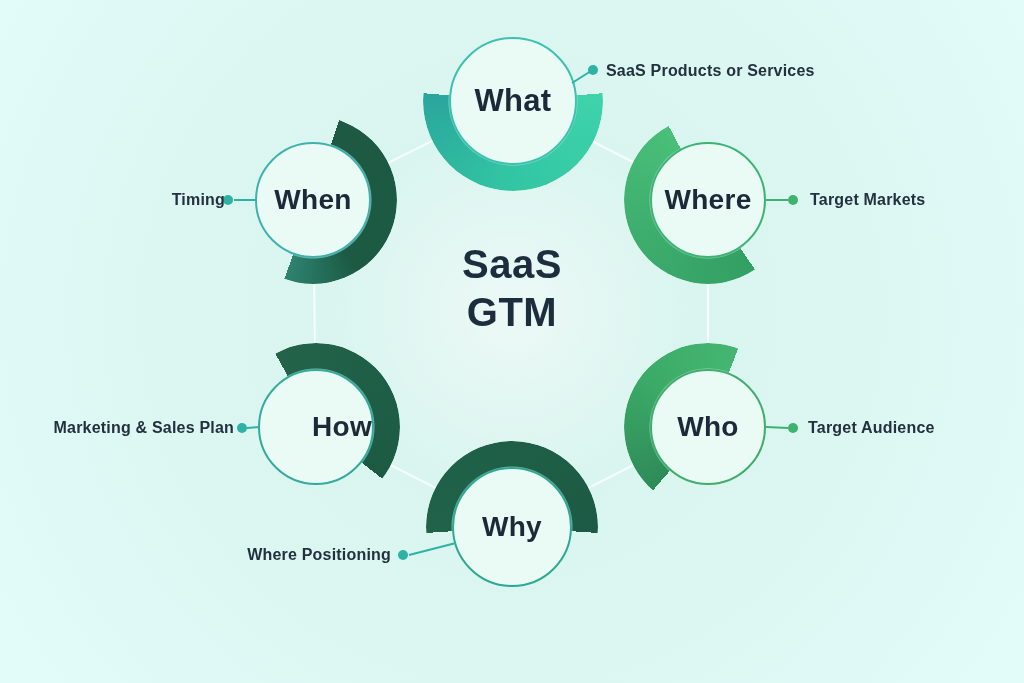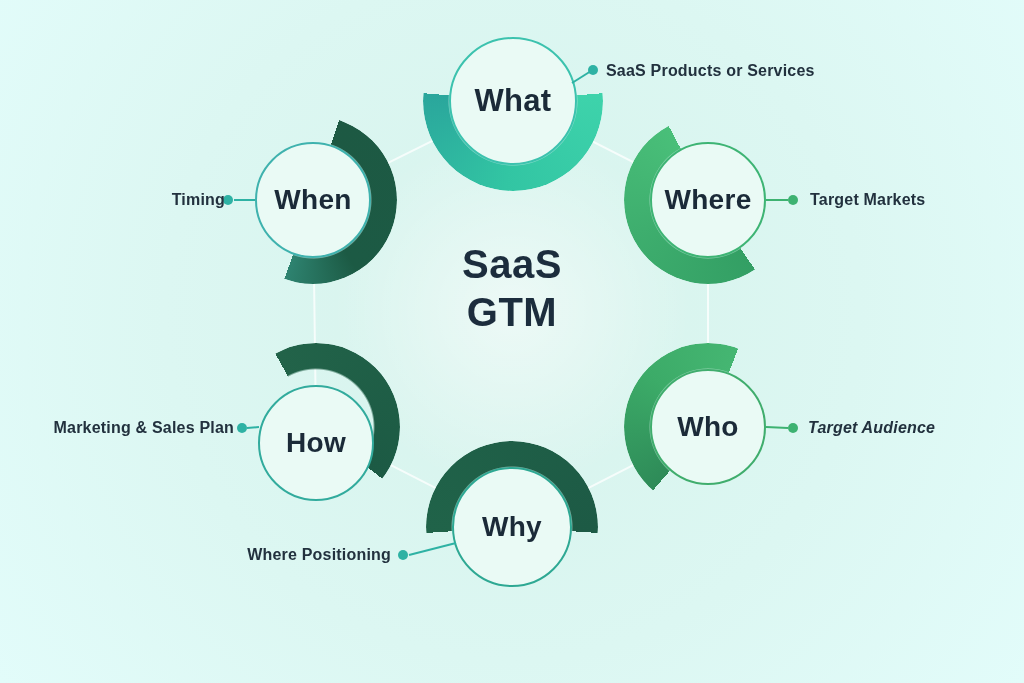--- a/index.html
+++ b/index.html
@@ -53,21 +53,21 @@
     position: absolute;
     border-radius: 50%;
     background: #eafaf5;
     display: flex;
     align-items: center;
     justify-content: center;
   }
   .circle-what  { left: 449px; top:  37px; width: 128px; height: 128px; border: 2px solid #3cc2ae; }
   .circle-when  { left: 255px; top: 142px; width: 116px; height: 116px; border: 2px solid #3fb2ae; }
   .circle-where { left: 650px; top: 142px; width: 116px; height: 116px; border: 2px solid #3eb474; }
-  .circle-how   { left: 258px; top: 385px; width: 116px; height: 116px; border: 2px solid #32ab9d; }
+  .circle-how   { left: 258px; top: 369px; width: 116px; height: 116px; border: 2px solid #32ab9d; justify-content: flex-end; }
   .circle-who   { left: 650px; top: 369px; width: 116px; height: 116px; border: 2px solid #40ad6d; }
   .circle-why   { left: 452px; top: 467px; width: 120px; height: 120px; border: 2px solid #2ea globally; border: 2px solid #2ea893; }
   .node-label {
     font-weight: 700;
     color: #1b2a38;
     font-size: 28px;
     letter-spacing: 0.3px;
   }
   .circle-what .node-label { font-size: 31px; }
   
@@ -75,21 +75,21 @@
     position: absolute;
     font-size: 16px;
     font-weight: 600;
     color: #22313e;
     white-space: nowrap;
     transform: translateY(-50%);
     letter-spacing: 0.2px;
   }
   .lbl-what  { left: 606px; top:  71px; }
   .lbl-where { left: 810px; top: 200px; }
-  .lbl-who   { left: 808px; top: 428px; font-style: italic; }
+  .lbl-who   { left: 808px; top: 428px; }
   .lbl-when  { right: 799px; top: 200px; text-align: right; }
   .lbl-how   { right: 790px; top: 428px; text-align: right; }
   .lbl-why   { right: 633px; top: 555px; text-align: right; }
   
   .title {
     position: absolute;
     left: 512px; top: 240px;
     transform: translateX(-50%);
     text-align: center;
     color: #1c2d3d;

